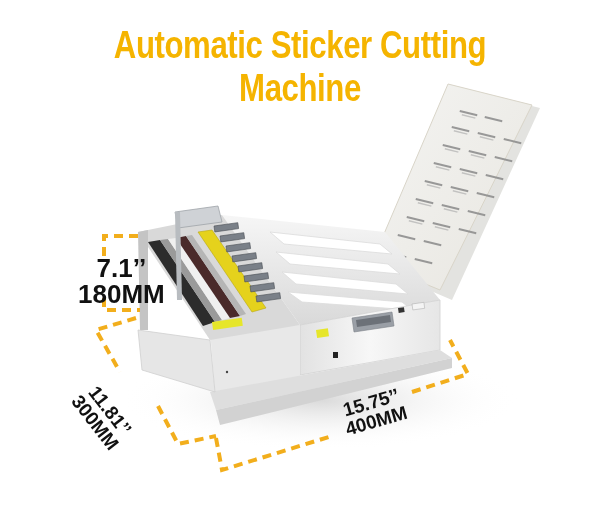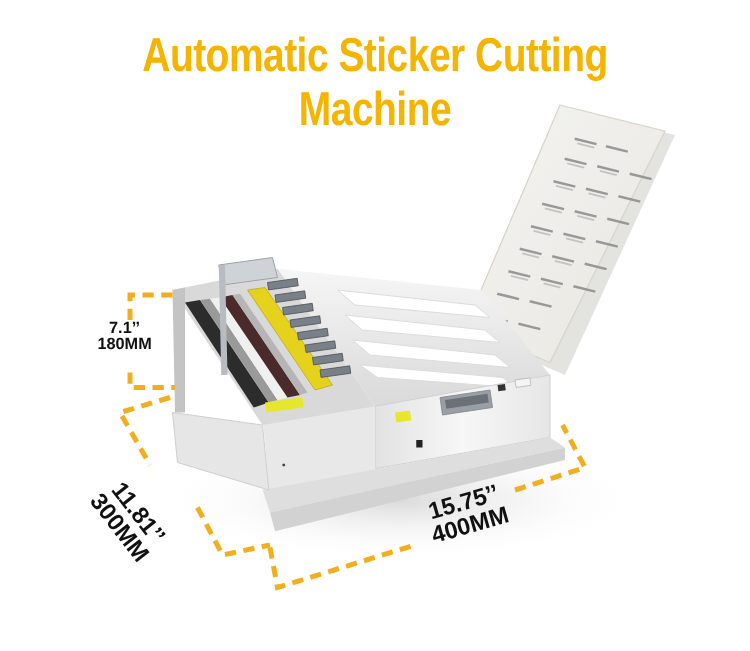--- a/index.html
+++ b/index.html
@@ -10,21 +10,21 @@
     font-family: "Liberation Sans", "DejaVu Sans", sans-serif;
     font-weight: bold; font-size: 38px; letter-spacing: -0.5px;
     transform: scaleX(0.82); transform-origin: 300px 0;
   }
   .scene { position: absolute; left: 0; top: 0; width: 600px; height: 521px; }
   .dim-label {
     position: absolute; font-weight: bold; color: #111;
     font-family: "Liberation Sans", "DejaVu Sans", sans-serif;
     line-height: 1.0; text-align: center;
   }
-  .dim-h { left: 78px; top: 255px; font-size: 13px; }
+  .dim-h { left: 78px; top: 255px; font-size: 26px; }
   .dim-h span { display: block; }
   .dim-d { left: 98px; top: 380px; font-size: 19px;
            transform: rotate(52deg); transform-origin: 0 0; }
   .dim-d span { display: block; white-space: nowrap; }
   .dim-w { left: 338px; top: 402px; font-size: 19px;
            transform: rotate(-16deg); transform-origin: 0 0; }
   .dim-w span { display: block; white-space: nowrap; }
 </style>
 </head>
 <body>

